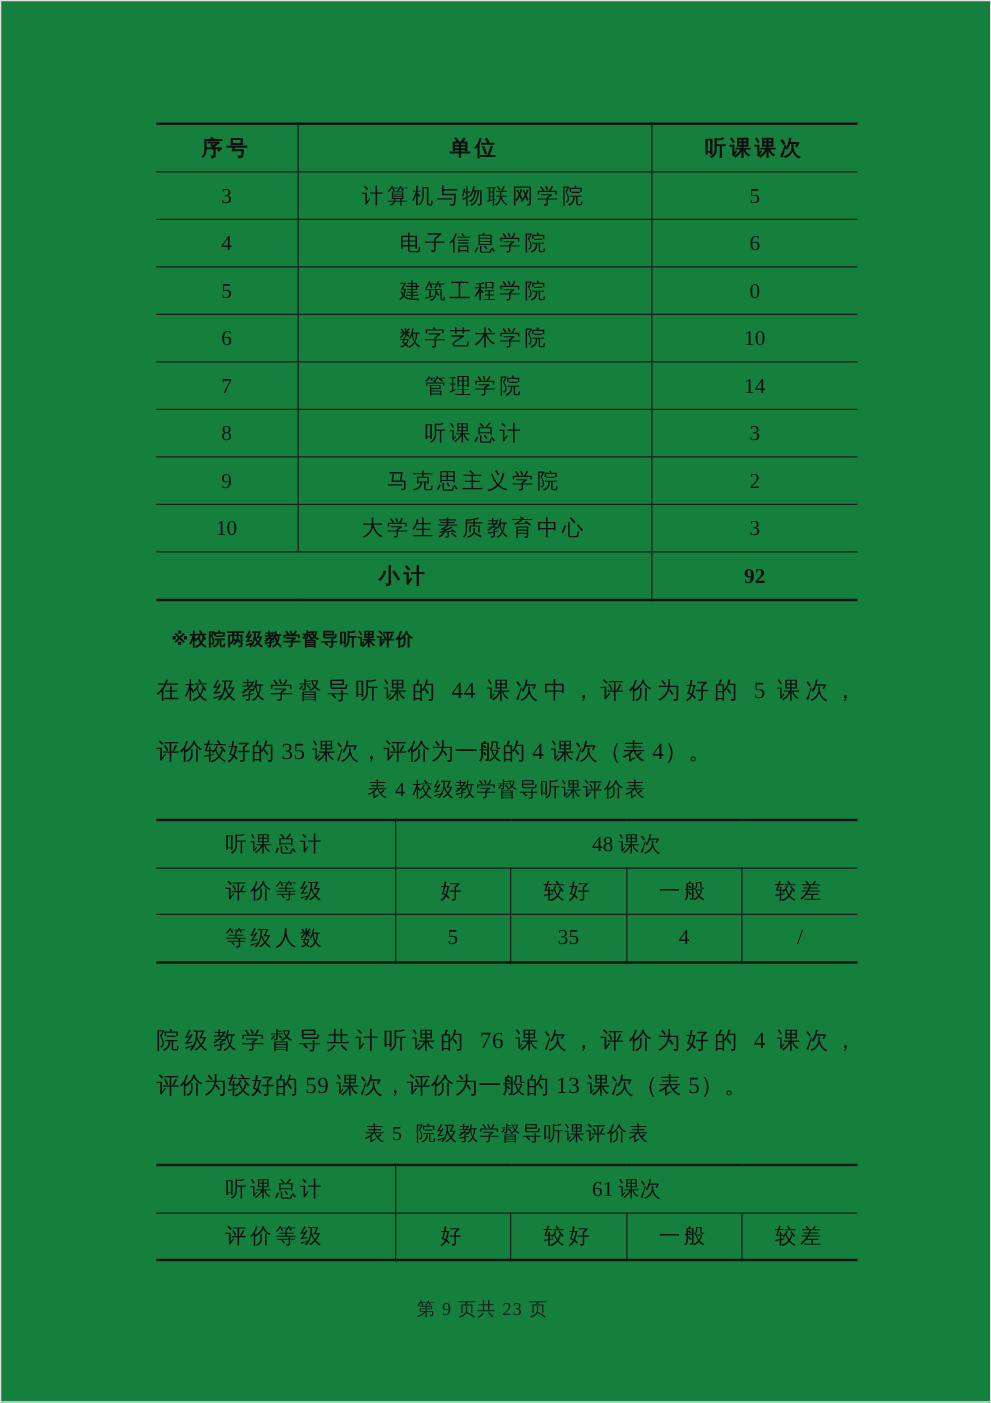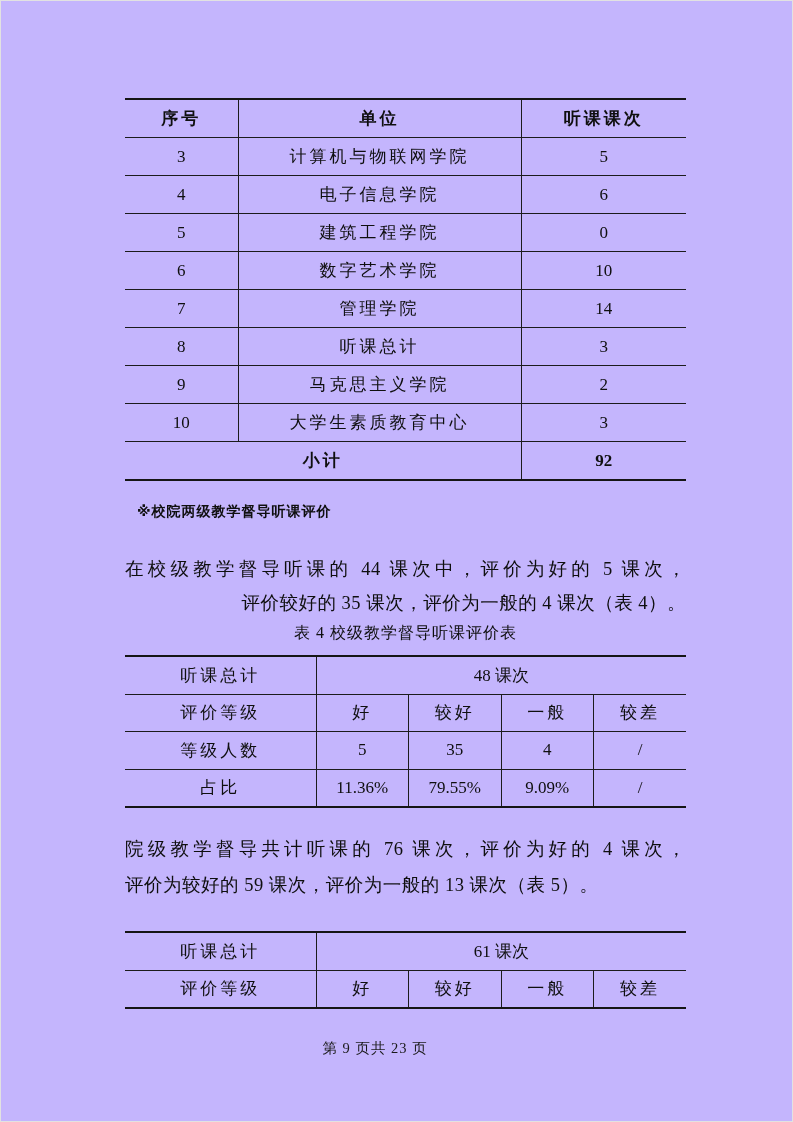--- a/index.html
+++ b/index.html
@@ -1,19 +1,19 @@
 <!DOCTYPE html>
 <html><head>
 <meta charset="utf-8">
 <style>
   html,body { margin:0; padding:0; background:#ffffff; }
   .page {
     position:relative;
     width:793px; height:1122px;
-    background:#c4b5fd;
+    background:#15803d;
     border:1px solid #e2e2e2;
     box-sizing:border-box;
     font-family:"Liberation Serif","DejaVu Serif",serif;
     color:#0f0f0f;
     overflow:hidden;
   }
 
   
   table { border-collapse:collapse; table-layout:fixed; position:absolute; left:124px; width:561px; }
   td {
@@ -44,35 +44,34 @@
   .abs { position:absolute; left:124px; width:561px; }
   .heading {
     top:497px; padding-left:12px; box-sizing:border-box;
     font-family:"Liberation Sans","DejaVu Sans",sans-serif;
     font-weight:bold; font-size:14px; line-height:26px;
     letter-spacing:1px;
   }
   .para {
     font-size:18.5px; line-height:26px; letter-spacing:0.5px;
     white-space:nowrap;
-    margin-top:16px;
   }
   .jl { text-align:justify; text-align-last:justify; white-space:normal; }
   .p1l1 { top:539px; }
-  .p1l2 { top:573px;text-align:right; }
+  .p1l2 { top:588px; }
   .p2l1 { top:819px; }
   .p2l2 { top:855px; }
   .caption {
     text-align:center; font-size:16px; line-height:22px;
     letter-spacing:1px; white-space:pre-wrap;
   }
   .cap4 { top:621px; }
   .cap5 { top:896px; }
   .footer {
-    position:absolute; left:5px; top:1037px; width:738px;
+    position:absolute; left:16px; top:1037px; width:738px;
     text-align:center; font-size:14.5px; line-height:20px;
     letter-spacing:1px; color:#1a1a1a;
   }
 </style>
 </head>
 <body>
 
 <div class="page">
 
   <table class="t1">
@@ -161,33 +160,27 @@
       <td class="v cjk">一般</td>
       <td class="cjk">较差</td>
     </tr>
     <tr>
       <td class="v cjk">等级人数</td>
       <td class="v num">5</td>
       <td class="v num">35</td>
       <td class="v num">4</td>
       <td class="num">/</td>
     </tr>
-    <tr>
-      <td class="v cjk">占比</td>
-      <td class="v num">11.36%</td>
-      <td class="v num">79.55%</td>
-      <td class="v num">9.09%</td>
-      <td class="num">/</td>
-    </tr>
   </tbody>
     </table>
 
   <div class="abs para jl p2l1">院级教学督导共计听课的 76 课次，评价为好的 4 课次，</div>
   <div class="abs para p2l2">评价为较好的 59 课次，评价为一般的 13 课次（表 5）。</div>
 
+  <div class="abs caption cap5">表 5  院级教学督导听课评价表</div>
 
   <table class="ev t5">
     <colgroup>
         <col style="width:191px">
         <col style="width:92.5px">
         <col style="width:92.5px">
         <col style="width:92.5px">
         <col style="width:92.5px">
       </colgroup>
     <tbody>

